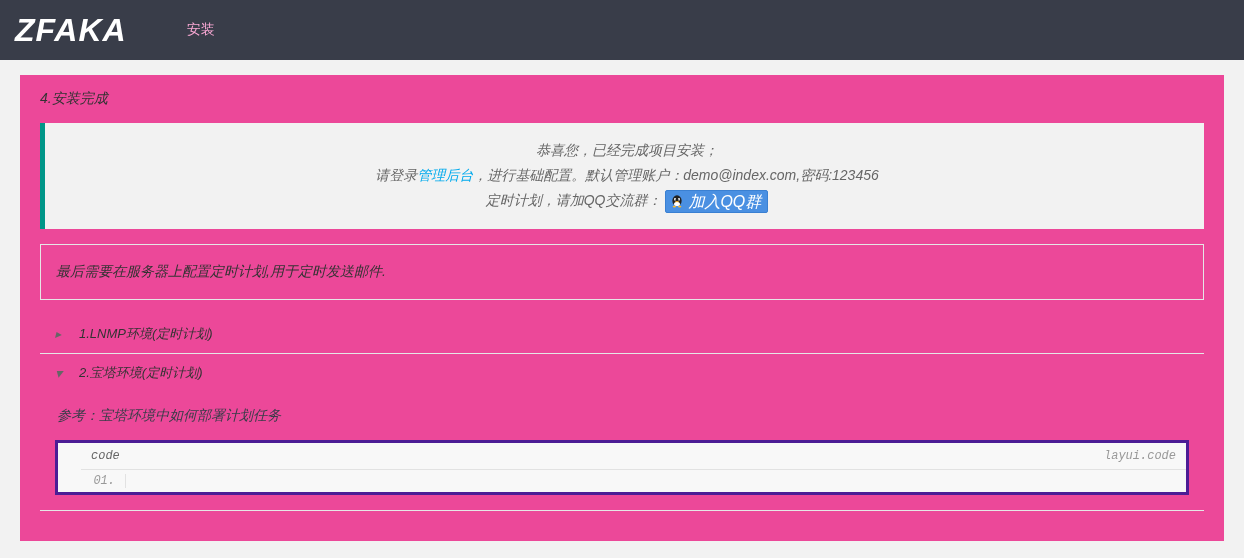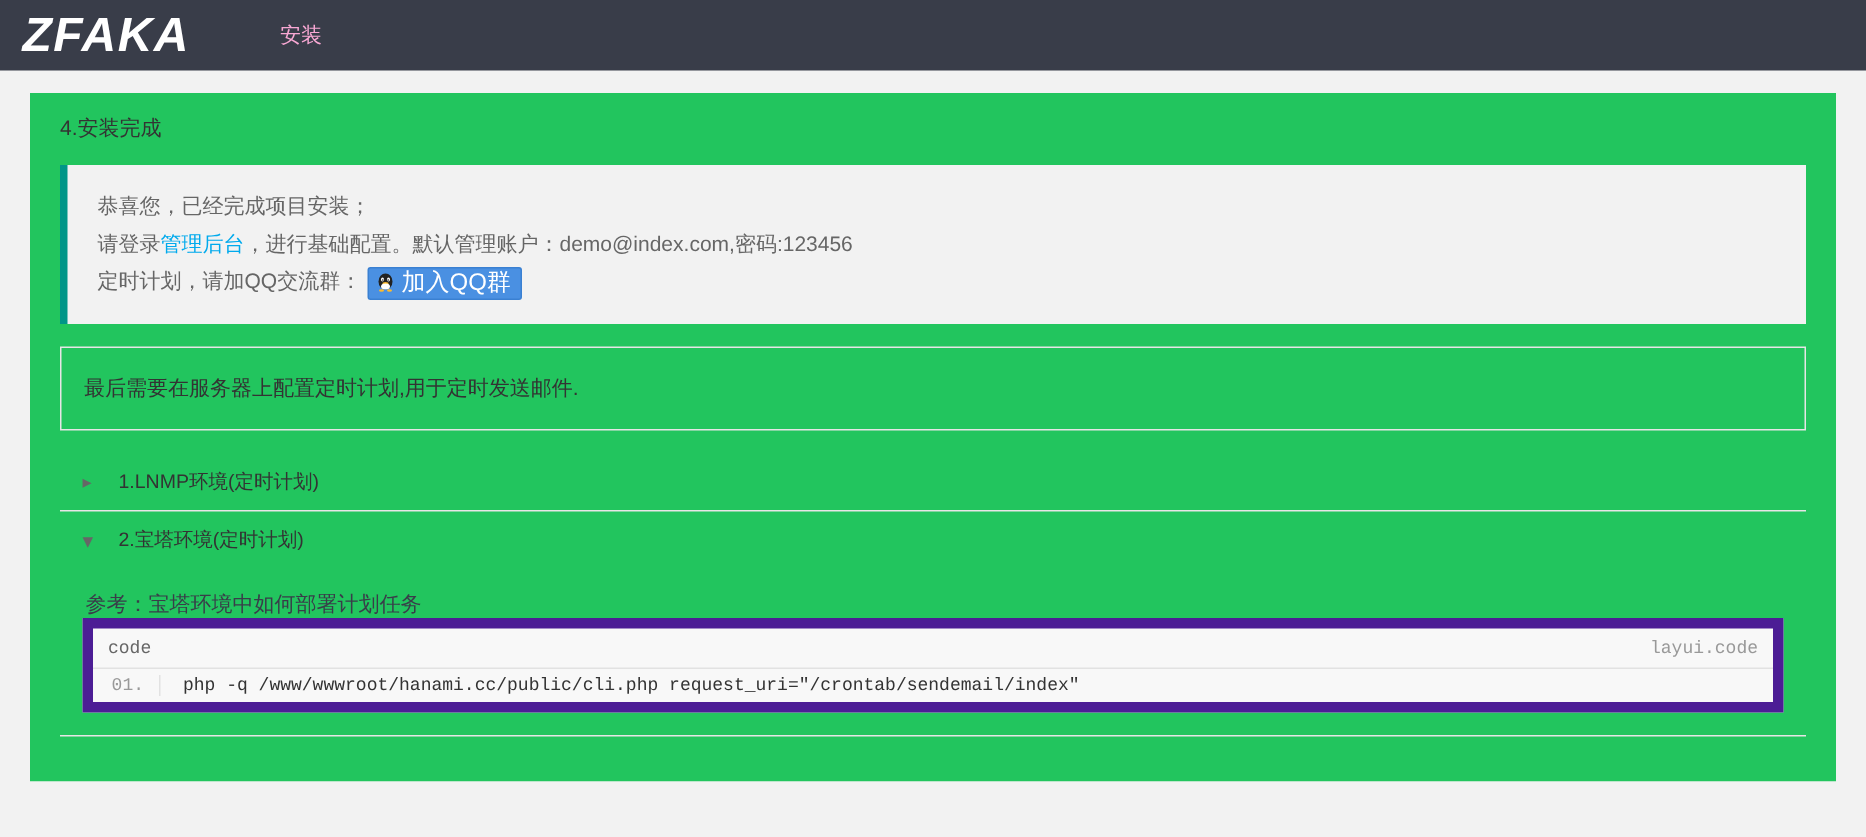--- a/index.html
+++ b/index.html
@@ -4,57 +4,59 @@
   <style>
     * { margin: 0; padding: 0; box-sizing: border-box; }
     body {
       font-family: -apple-system, BlinkMacSystemFont, "Segoe UI", "Microsoft YaHei", sans-serif;
       background: #f2f2f2;
       font-size: 14px;
       color: #333;
     }
     .header {
       background: #393d49;
-      height: 47px;
+      height: 60px;
       display: flex;
       align-items: center;
       padding: 0 15px;
     }
     .logo {
       color: #fff;
       font-size: 32px;
       font-weight: 900;
       font-style: italic;
       letter-spacing: 1px;
       margin-right: 60px;
       font-family: Arial, sans-serif;
     }
     .nav-item {
       color: #f9a8d4;
       font-size: 14px;
       cursor: pointer;
     }
     .container {
       margin: 15px 20px 0 20px;
-      background: #22c55e;
+      background: #ec4899;
       padding: 15px 20px 30px 20px;
+      font-style: italic;
     }
     .section-title {
       font-size: 14px;
       color: #333;
       margin-bottom: 15px;
     }
     .blockquote {
       border-left: 5px solid #009688;
       background: #f2f2f2;
       padding: 15px 15px 15px 20px;
       margin-bottom: 15px;
       line-height: 1.8;
       color: #666;
       font-size: 14px;
+      text-align: center;
     }
     .blockquote-line {
       display: block;
     }
     .admin-link {
       color: #01aaed;
       cursor: pointer;
     }
     .qq-btn {
       display: inline-block;
@@ -113,25 +115,27 @@
     }
     .ref-label {
       color: #393d49;
       font-size: 14px;
     }
     .ref-link {
       color: #393d49;
       font-size: 14px;
     }
     .ref-block {
+      margin-bottom: 15px;
       padding-left: 2px;
     }
     .code-block {
-      border: 7px solid #4c1d95;
+      border: 3px solid #4c1d95;
       background: #f8f8f8;
+      padding-left: 23px;
     }
     .code-header {
       display: flex;
       justify-content: space-between;
       padding: 6px 10px;
       font-size: 12px;
       color: #666;
       border-bottom: 1px solid #e2e2e2;
       font-family: "Courier New", Courier, monospace;
     }
@@ -215,19 +219,18 @@
       <div class="ref-block">
         <span class="ref-label">参考：</span><span class="ref-link">宝塔环境中如何部署计划任务</span>
       </div>
       <div class="code-block">
         <div class="code-header">
           <span>code</span>
           <span class="code-source">layui.code</span>
         </div>
         <div class="code-line">
           <span class="code-line-num">01.</span>
-          <span class="code-line-content">php -q /www/wwwroot/hanami.cc/public/cli.php request_uri="/crontab/sendemail/index"</span>
         </div>
       </div>
     </div>
   </div>
 
 </div>
 
 </body></html>

